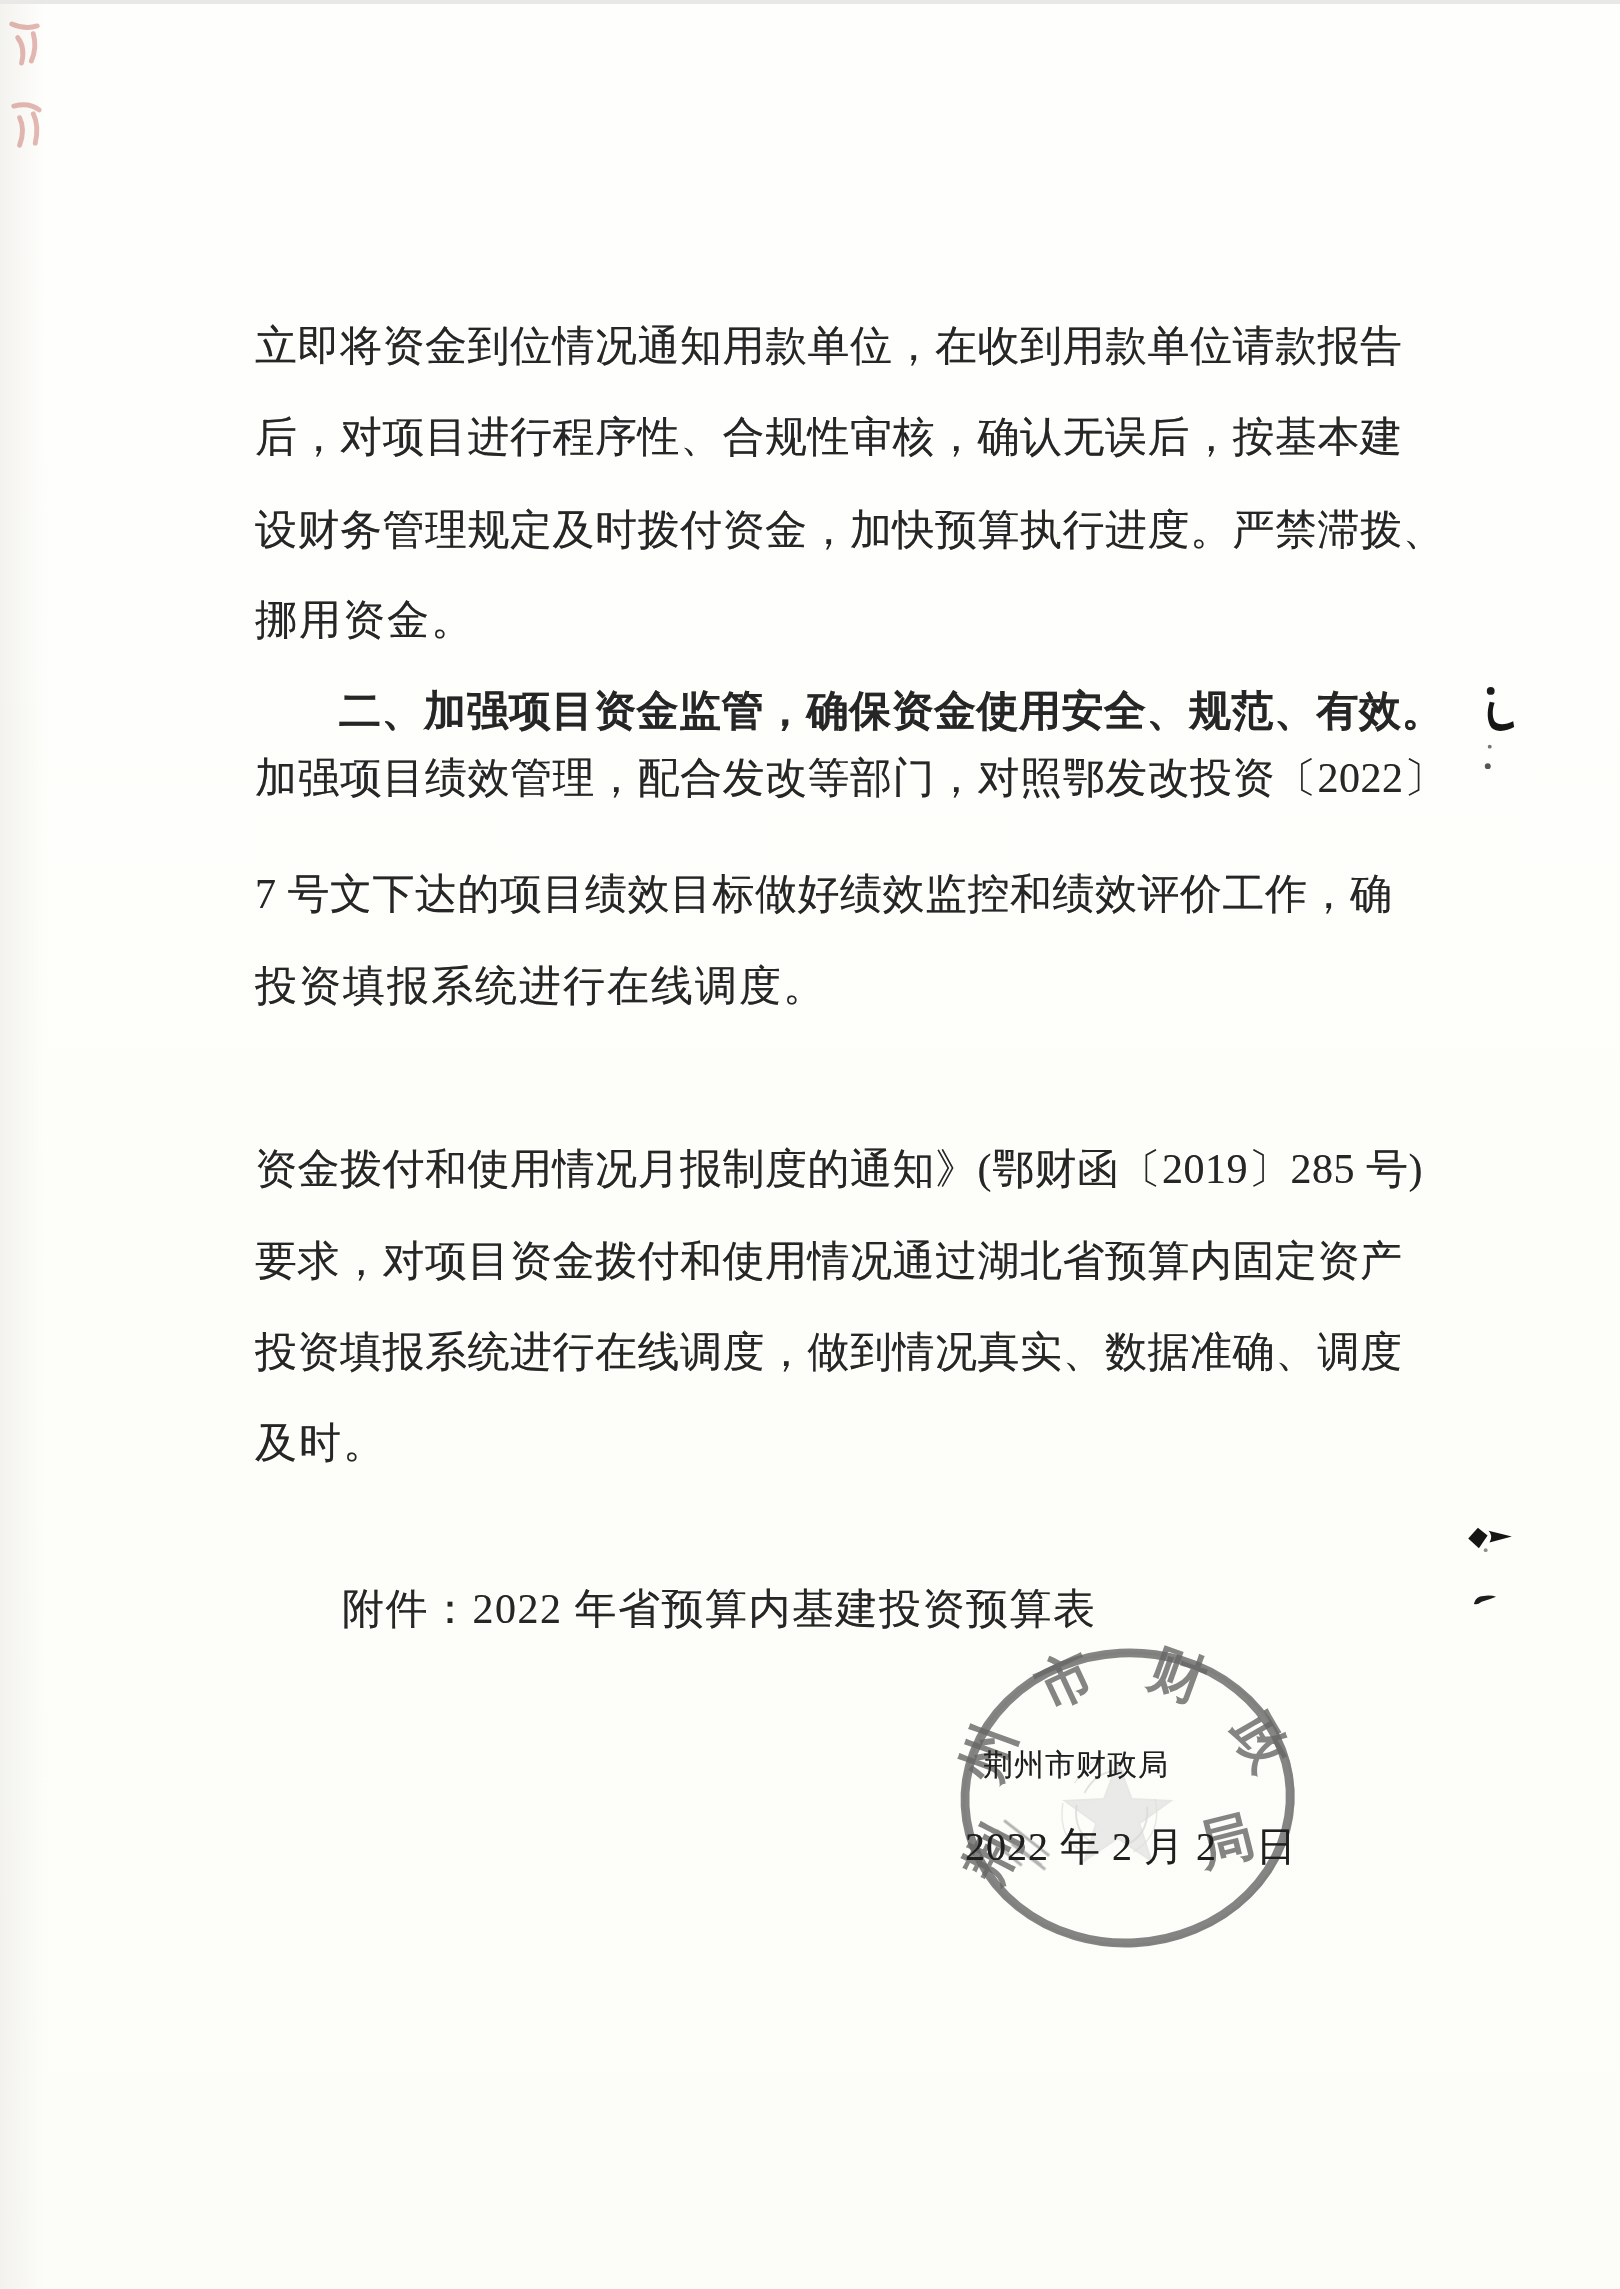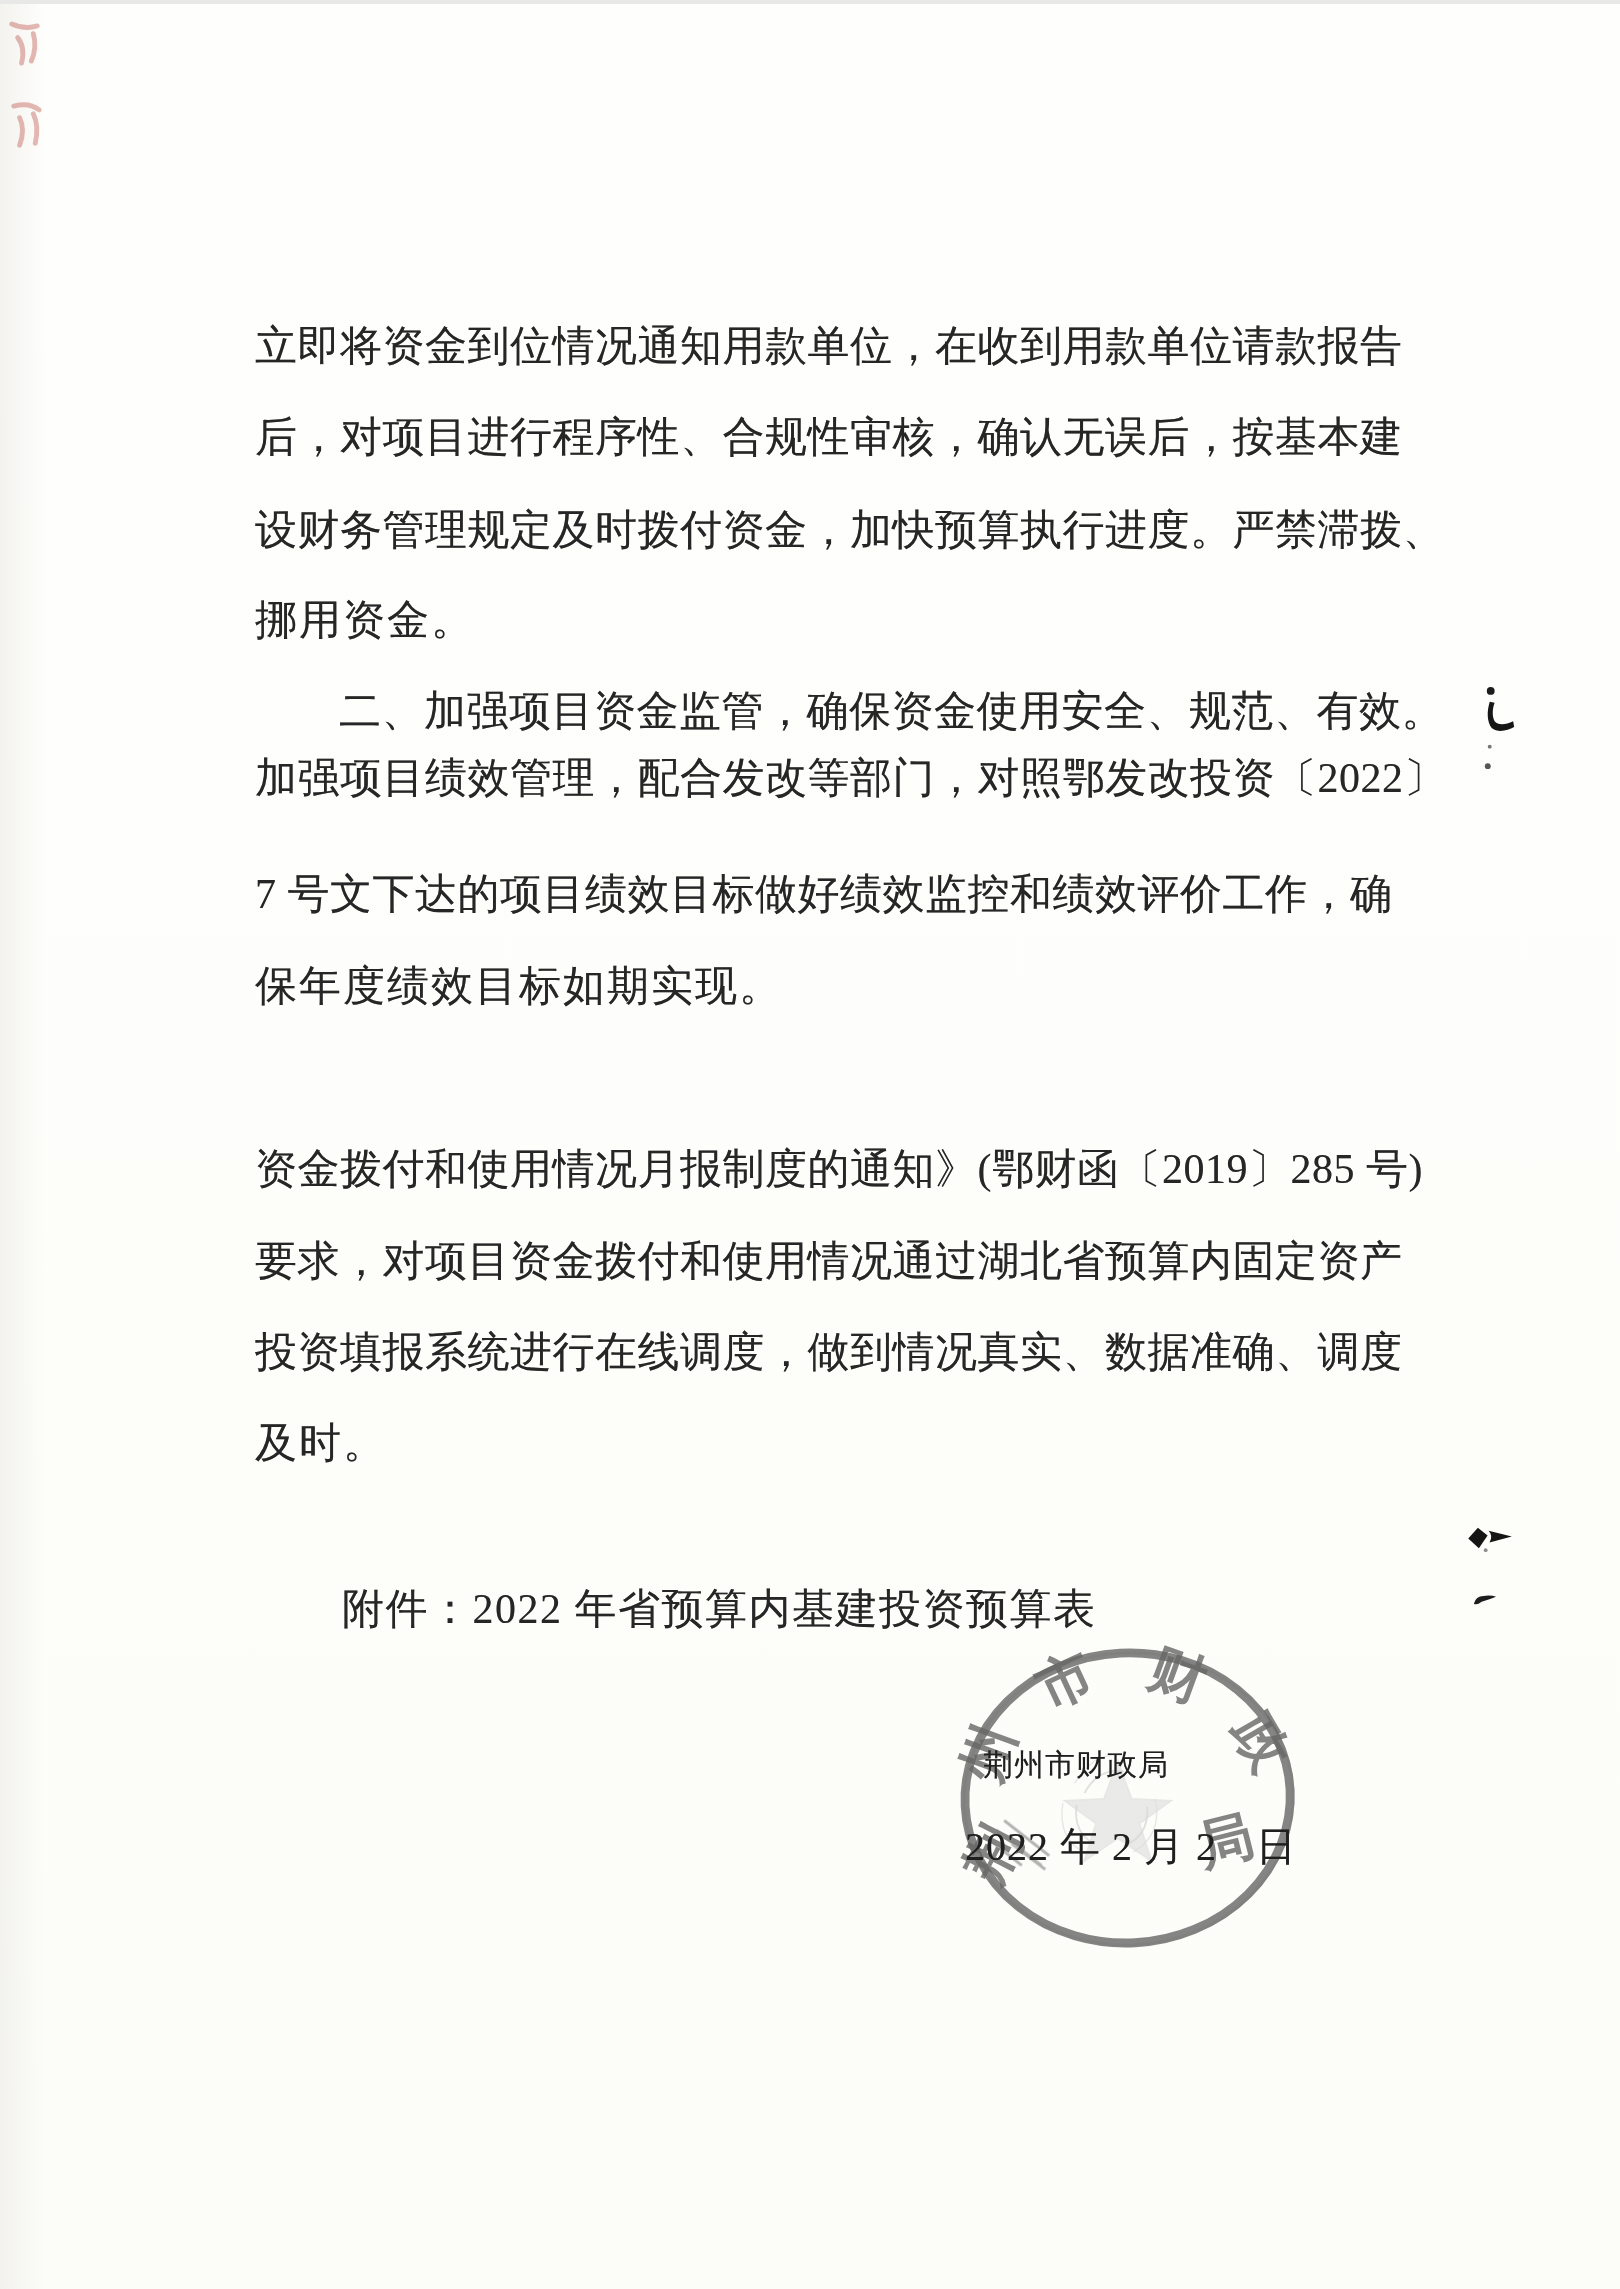--- a/index.html
+++ b/index.html
@@ -19,21 +19,21 @@
     left:255px;
     width:1121px;
     font-size:42px;
     line-height:51px;
     letter-spacing:0.5px;
     white-space:nowrap;
     color:#262626;
     text-shadow:0 0 0.6px rgba(40,40,40,.45);
   }
   .just{text-align:justify;text-align-last:justify;}
-  .indent{text-indent:84px;}
+  .indent{text-indent:84px;font-weight:bold;}
   .left{letter-spacing:2px;}
   .attach{
     position:absolute;left:342px;top:1580px;
     font-size:42px;line-height:51px;letter-spacing:1.5px;
     white-space:nowrap;text-shadow:0 0 0.6px rgba(40,40,40,.45);
   }
   .issuer{
     position:absolute;left:983px;top:1737px;
     font-size:30px;line-height:47px;letter-spacing:1px;
     white-space:nowrap;color:#1f1f1f;
@@ -61,21 +61,21 @@
 
 <div class="page">
 
   <div class="line just" style="top:317px">立即将资金到位情况通知用款单位，在收到用款单位请款报告</div>
   <div class="line just" style="top:408px">后，对项目进行程序性、合规性审核，确认无误后，按基本建</div>
   <div class="line left" style="top:591px">挪用资金。</div>
   <div class="line just" style="top:501px">设财务管理规定及时拨付资金，加快预算执行进度。严禁滞拨、</div>
   <div class="line just indent" style="top:682px">二、加强项目资金监管，确保资金使用安全、规范、有效。</div>
   <div class="line just" style="top:749px">加强项目绩效管理，配合发改等部门，对照鄂发改投资〔2022〕</div>
   <div class="line just" style="top:865px">7 号文下达的项目绩效目标做好绩效监控和绩效评价工作，确</div>
-  <div class="line left" style="top:957px">保年度绩效目标如期实现。</div>
+  <div class="line left" style="top:957px">投资填报系统进行在线调度。</div>
   <div class="line just" style="top:1140px">资金拨付和使用情况月报制度的通知》(鄂财函〔2019〕285 号)</div>
   <div class="line just" style="top:1232px">要求，对项目资金拨付和使用情况通过湖北省预算内固定资产</div>
   <div class="line just" style="top:1323px">投资填报系统进行在线调度，做到情况真实、数据准确、调度</div>
   <div class="line left" style="top:1414px">及时。</div>
 
   <div class="attach">附件：2022 年省预算内基建投资预算表</div>
 
   <div class="issuer">荆州市财政局</div>
   <div class="dateline"><span>2022 年 2 月 2</span><span class="date-gap"></span><span>日</span></div>
 

